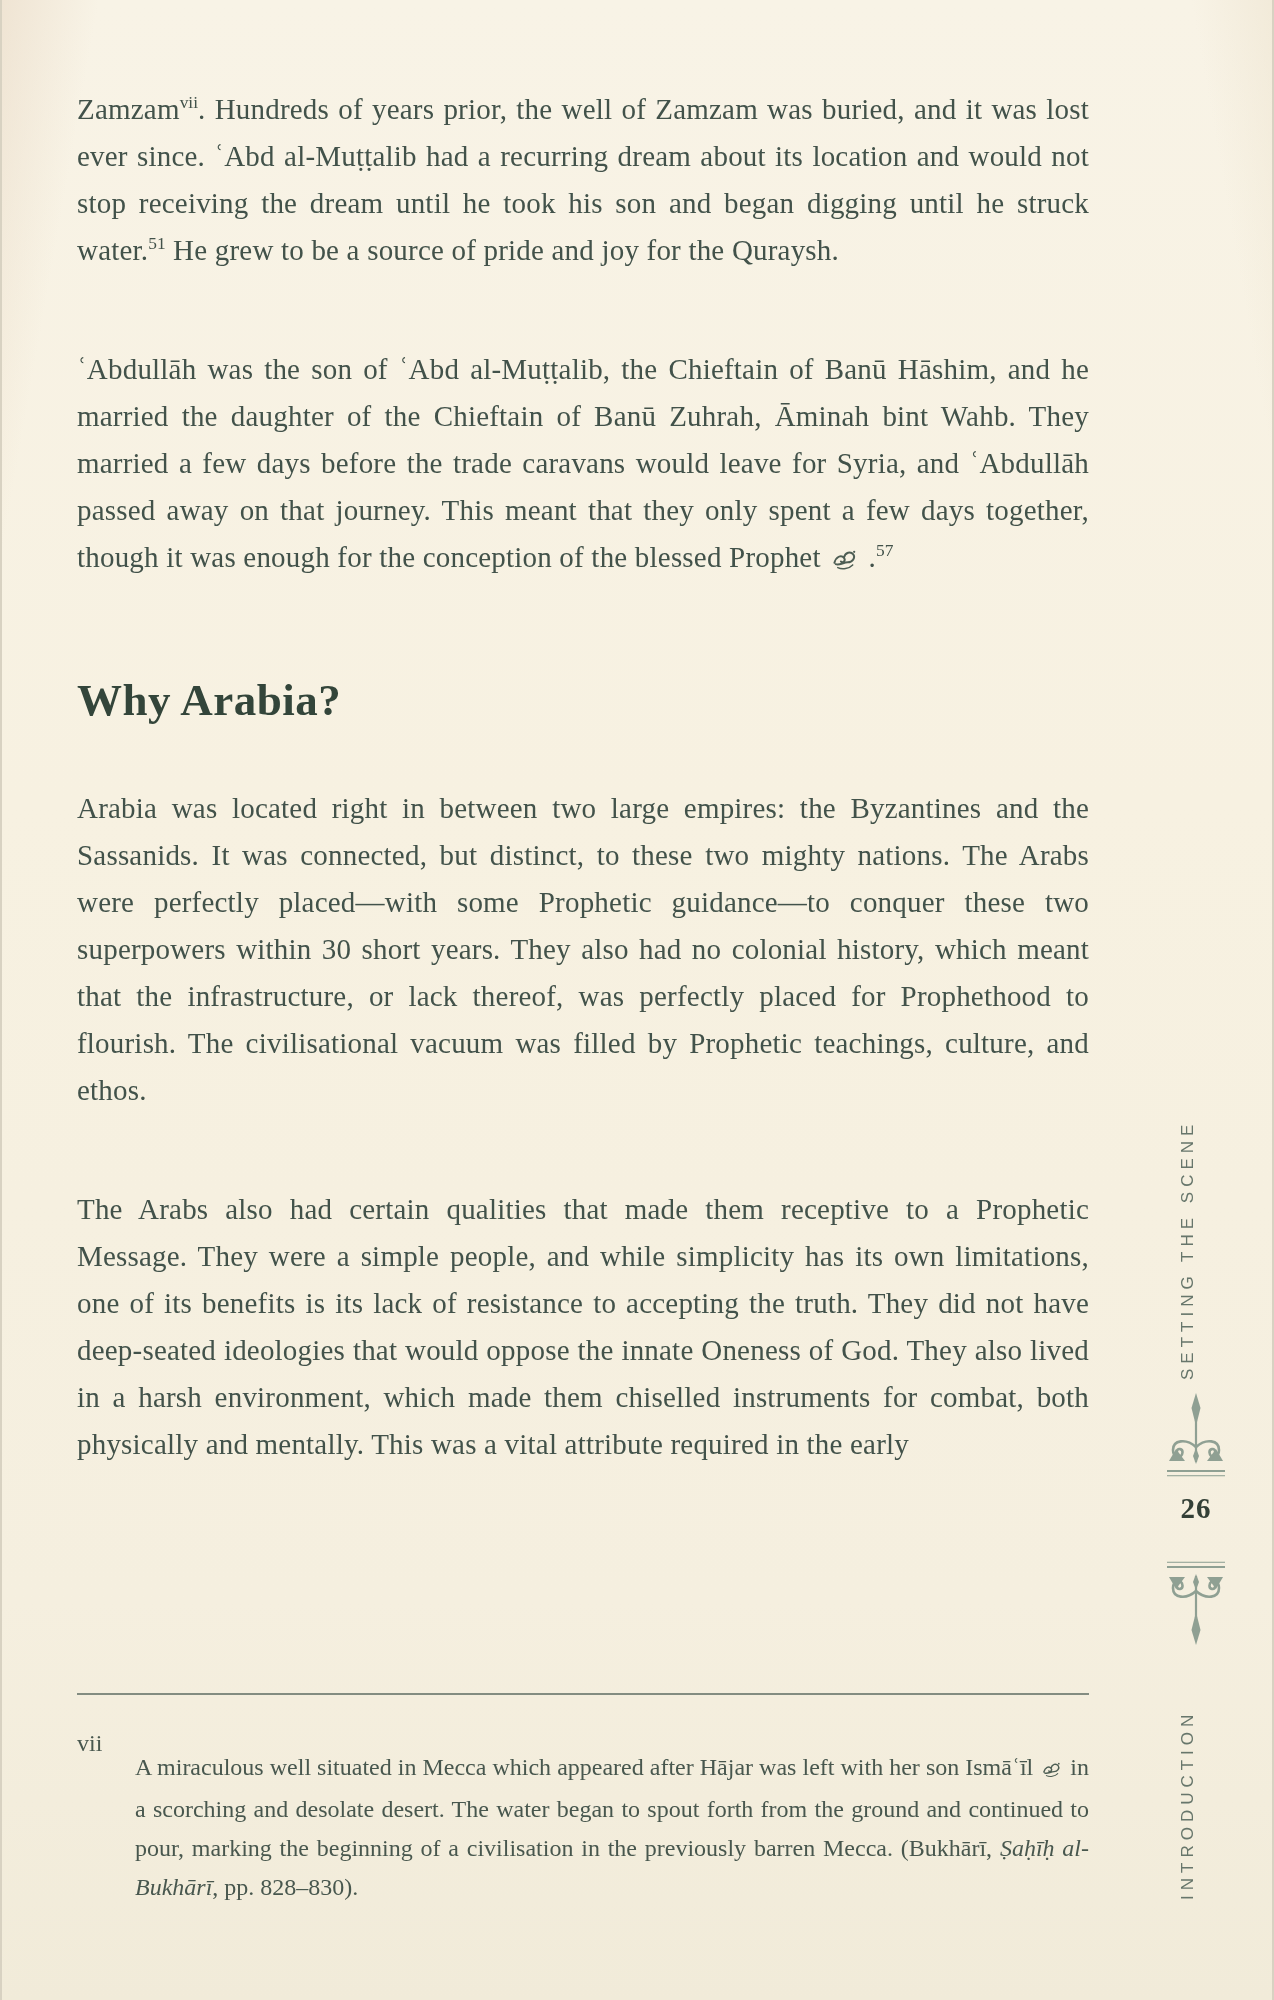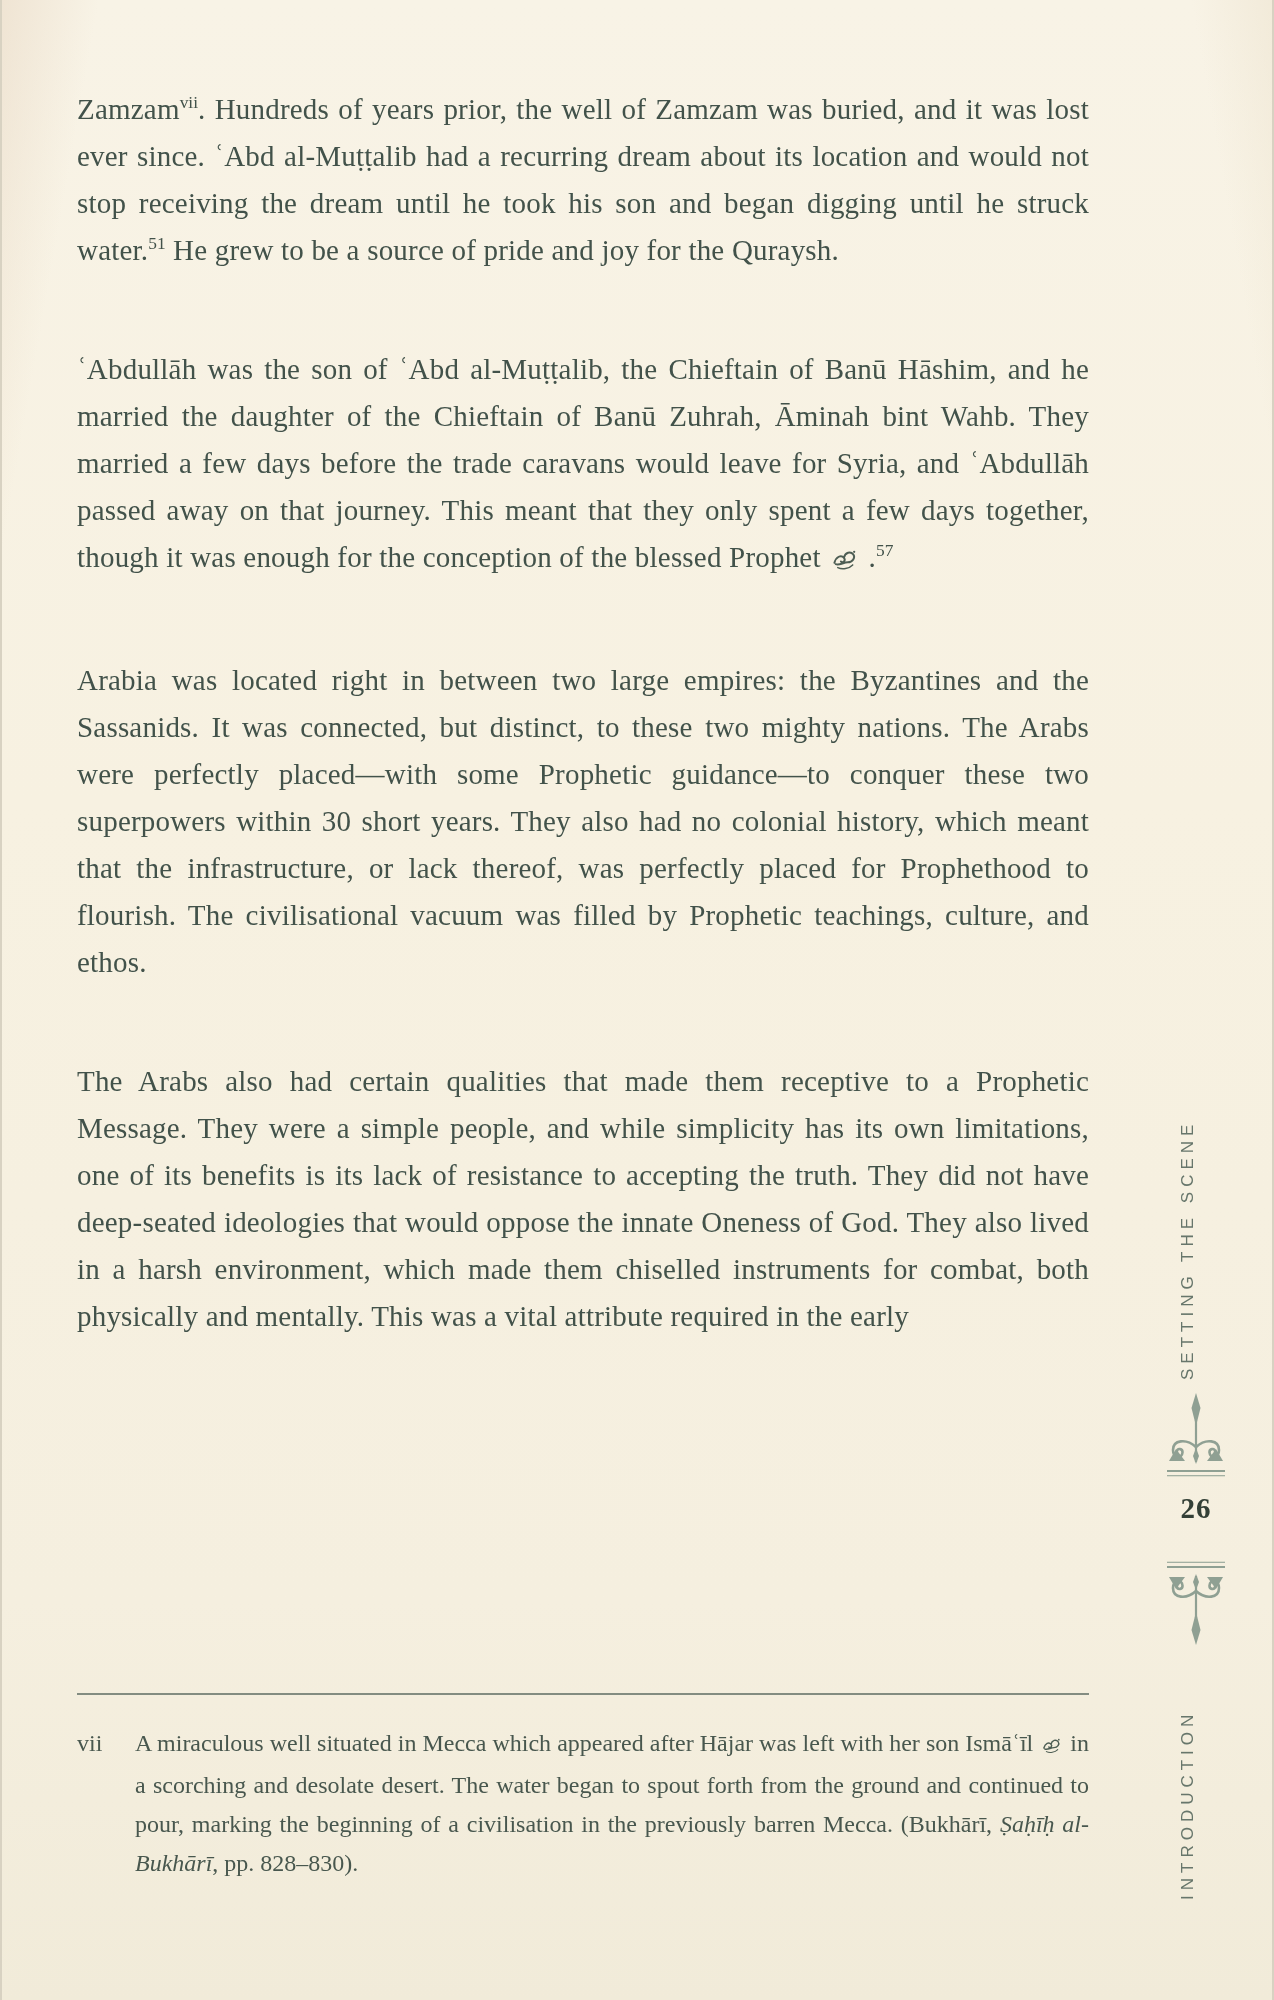--- a/index.html
+++ b/index.html
@@ -70,21 +70,21 @@
     display: flex;
     font-size: 24px;
     line-height: 39px;
     color: #48574e;
   }
   .footnote-marker {
     width: 58px;
     flex: 0 0 58px;
     text-align: left;
   }
-  .footnote-text { flex: 1; text-align: justify; }
+  .footnote-text { flex: 1; text-align: justify; margin-top: 24px; }
   .footnote .honorific { vertical-align: -3px; margin: 0 2px; }
   .footnote .honorific svg { width: 21px; height: 17px; }
   .footnote-text i { font-style: italic; }
 
   
   .vertical-label {
     position: absolute;
     left: 1176px;
     writing-mode: vertical-rl;
     transform: rotate(180deg);
@@ -125,20 +125,21 @@
 
   <div class="text-col">
     <p class="body-par">Zamzam<sup class="fn-ref">vii</sup>. Hundreds of years prior, the well of Zamzam was buried, and it was lost ever since. ʿAbd al-Muṭṭalib had a recurring dream about its location and would not stop receiving the dream until he took his son and began digging until he struck water.<sup class="fn-ref">51</sup> He grew to be a source of pride and joy for the Quraysh.</p>
     <p class="body-par">ʿAbdullāh was the son of ʿAbd al-Muṭṭalib, the Chieftain of Banū Hāshim, and he married the daughter of the Chieftain of Banū Zuhrah, Āminah bint Wahb. They married a few days before the trade caravans would leave for Syria, and ʿAbdullāh passed away on that journey. This meant that they only spent a few days together, though it was enough for the conception of the blessed Prophet 
   <span class="honorific"><svg viewBox="0 0 24 20" aria-hidden="true">
             <path d="M3 13 C4.5 7.5 9 5.5 11.5 8.5 C13.5 11 10.5 13.5 8.8 11.8 M11.5 8.5 C12.5 3.5 17.5 2.5 19.8 5.5 C22 8.5 19 12.5 15 12.5 C11 12.5 7.5 15.5 4.2 14.2" fill="none" stroke="currentColor" stroke-width="1.7" stroke-linecap="round"></path>
             <path d="M6 17.2 C10 19.2 16 18.2 19.3 14.8" fill="none" stroke="currentColor" stroke-width="1.3" stroke-linecap="round"></path>
             <circle cx="20.6" cy="3.2" r="1" fill="currentColor"></circle>
           </svg></span>
 .<sup class="fn-ref">57</sup></p>
+    <h2 class="section-heading">Why Arabia?</h2>
     <p class="body-par">Arabia was located right in between two large empires: the Byzantines and the Sassanids. It was connected, but distinct, to these two mighty nations. The Arabs were perfectly placed—with some Prophetic guidance—to conquer these two superpowers within 30 short years. They also had no colonial history, which meant that the infrastructure, or lack thereof, was perfectly placed for Prophethood to flourish. The civilisational vacuum was filled by Prophetic teachings, culture, and ethos.</p>
     <p class="body-par">The Arabs also had certain qualities that made them receptive to a Prophetic Message. They were a simple people, and while simplicity has its own limitations, one of its benefits is its lack of resistance to accepting the truth. They did not have deep-seated ideologies that would oppose the innate Oneness of God. They also lived in a harsh environment, which made them chiselled instruments for combat, both physically and mentally. This was a vital attribute required in the early</p>
   </div>
 
   <div class="footnote-rule"></div>
 
   <div class="footnote">
     <span class="footnote-marker">vii</span>
     <span class="footnote-text">A miraculous well situated in Mecca which appeared after Hājar was left with her son Ismāʿīl 
   <span class="honorific"><svg viewBox="0 0 24 20" aria-hidden="true">

